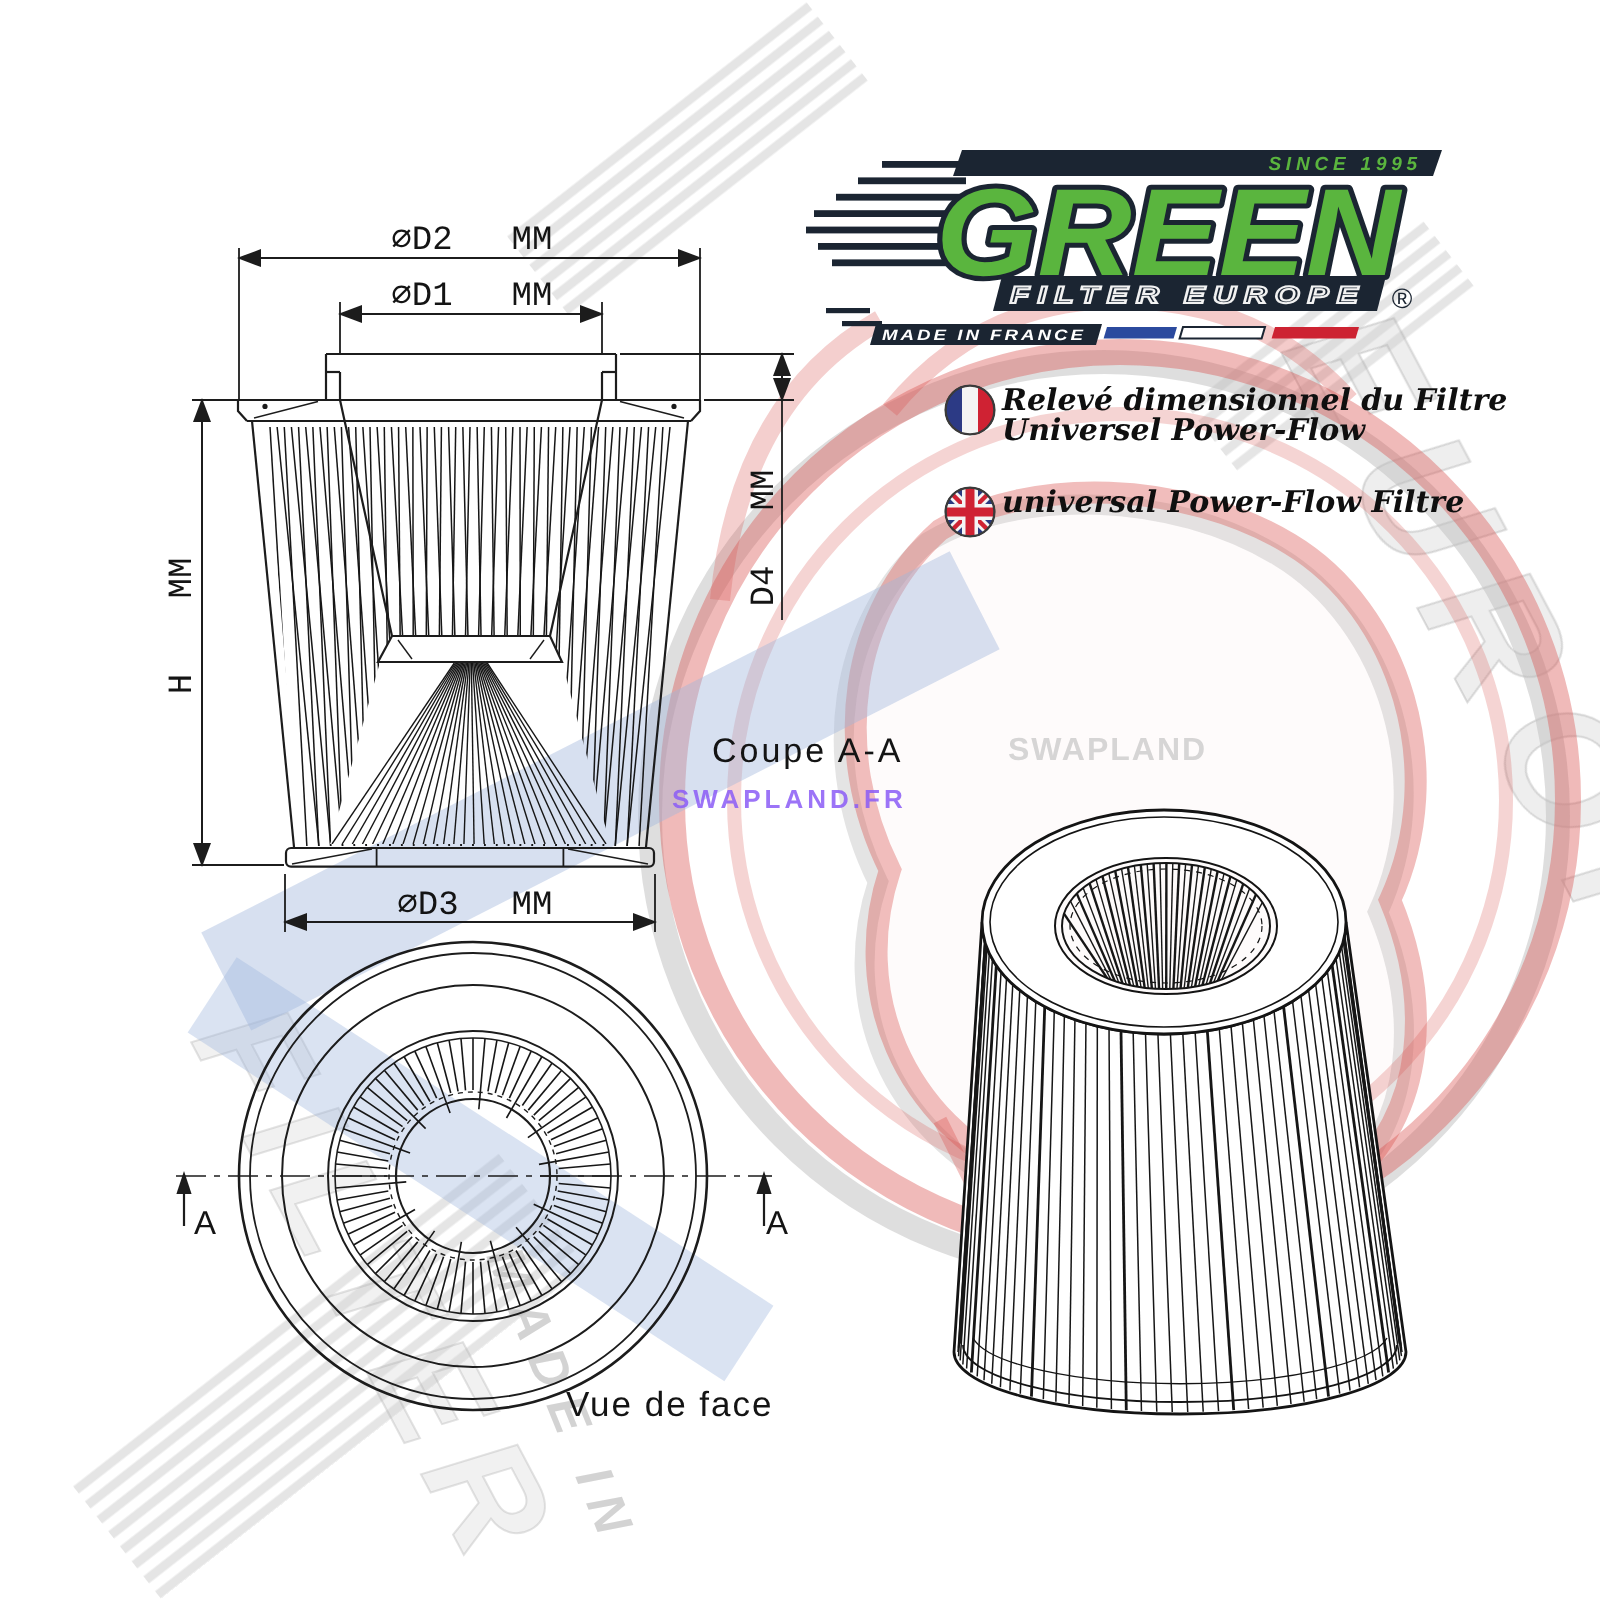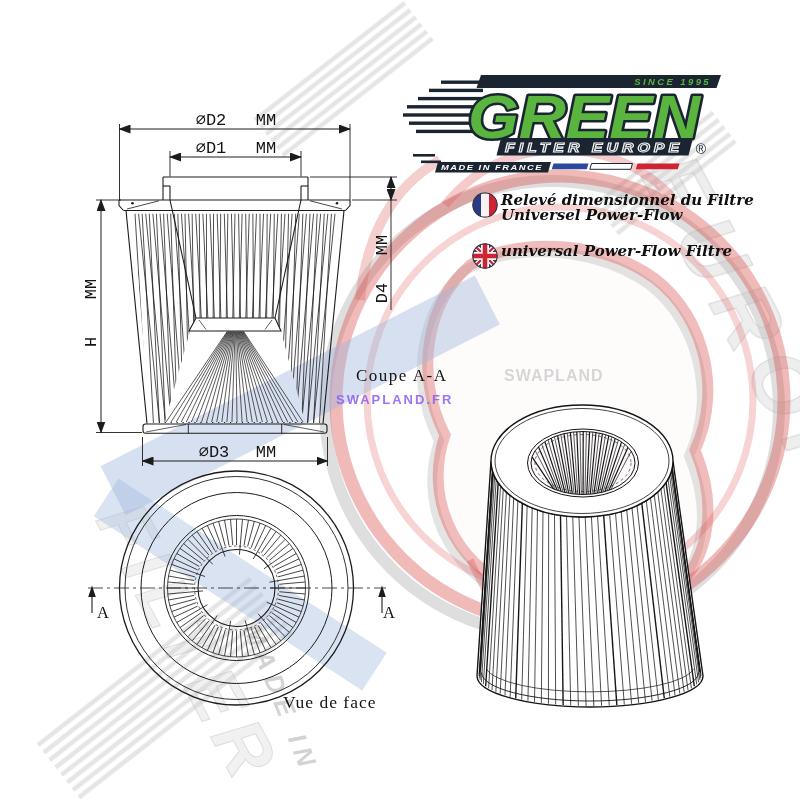--- a/index.html
+++ b/index.html
@@ -1,20 +1,20 @@
 <!DOCTYPE html>
 <html><head>
 <meta charset="utf-8">
 <style>
   html,body{margin:0;padding:0;background:#fff;}
   #page{position:relative;width:800px;height:800px;background:#fff;overflow:hidden;
         font-family:"Liberation Sans",sans-serif;}
   #page svg{position:absolute;left:0;top:0;}
   .abs{position:absolute;}
-  .dimfont{font-family:Liberation Serif, serif;color:#141414;}
+  .dimfont{font-family:Liberation Sans, sans-serif;color:#141414;}
   .label-coupe{font-size:17px;letter-spacing:1.5px;}
   .label-vue{font-size:17.5px;letter-spacing:1px;}
   .label-a{font-size:16.5px;}
   .wm-site{font-weight:bold;font-family:"Liberation Sans",sans-serif;}
   .desc{font-family:"DejaVu Serif","Liberation Serif",serif;font-weight:bold;font-style:italic;
         font-size:15px;line-height:15px;color:#0f0f0f;white-space:nowrap;}
   .flagicon{border-radius:50%;}
 </style>
 </head>
 <body>

